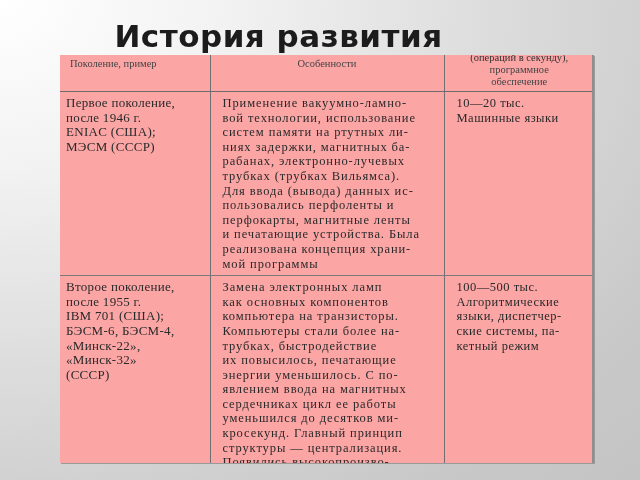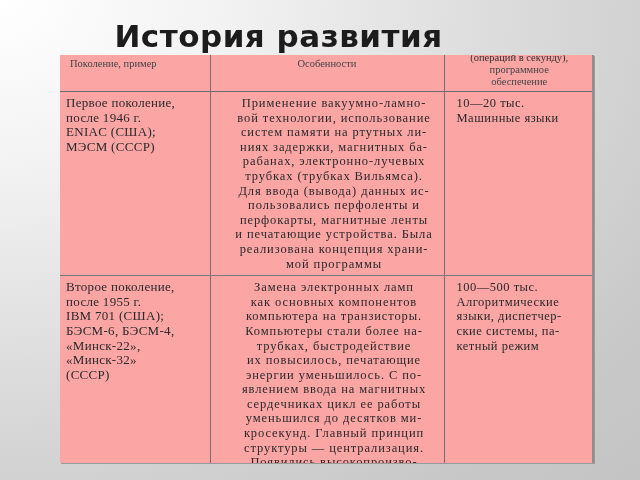--- a/index.html
+++ b/index.html
@@ -75,21 +75,21 @@
     table.gen-table th.h2 { padding-top: 3px; text-align: center; }
     table.gen-table th.h3 { padding-top: 0; }
     table.gen-table td {
       vertical-align: top;
       font-size: 12.5px;
       line-height: 14.6px;
       padding: 4px 6px 4px 6px;
       letter-spacing: 0.6px;
     }
     table.gen-table td.col1 { padding-left: 6px; font-size: 13px; letter-spacing: 0.3px; margin-left: 26px; }
-    table.gen-table td.col2 { letter-spacing: 0.9px; padding-left: 20px; text-align: center; }
+    table.gen-table td.col2 { letter-spacing: 0.9px; padding-left: 12px; }
     table.gen-table td.col3 { padding-left: 12px; font-size: 12.5px; letter-spacing: 0.5px; }
     table.gen-table .vline { border-left: 1px solid #707070; }
     table.gen-table tr.row1 td { height: 147px; border-bottom: 1px solid #7a7a7a; }
     table.gen-table tr.row2 td { height: 210px; }
     .line { display: block; white-space: nowrap; }
     .h3-top { display: block; margin-top: -3px; color: #333; }
   </style>
 </head>
 <body>
 

